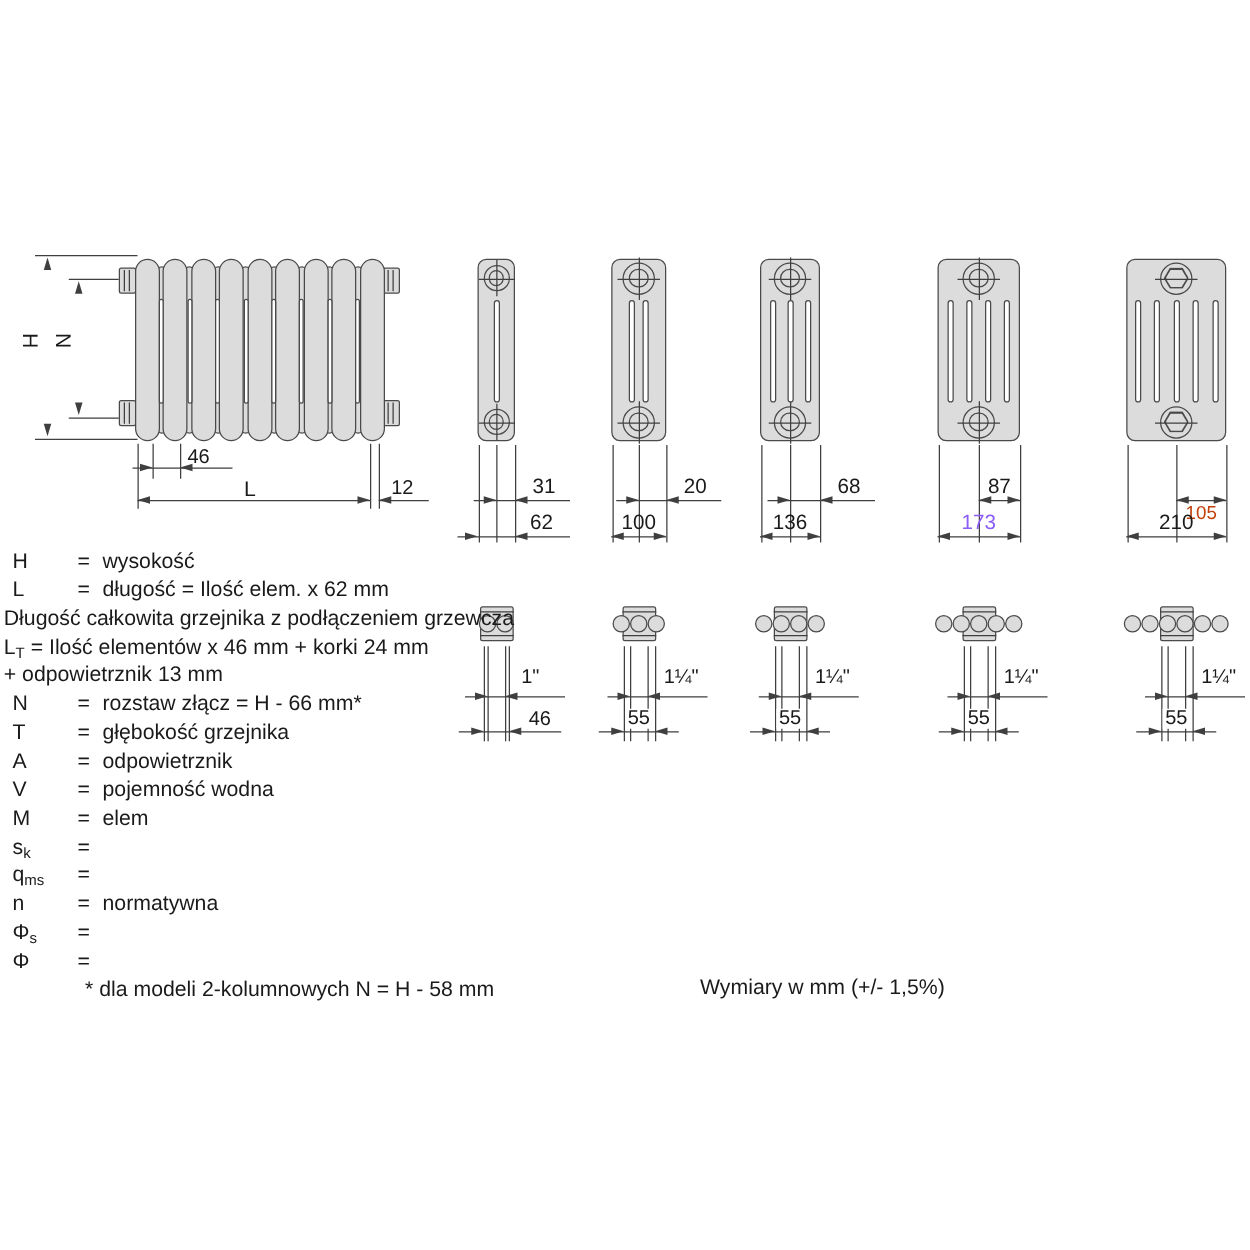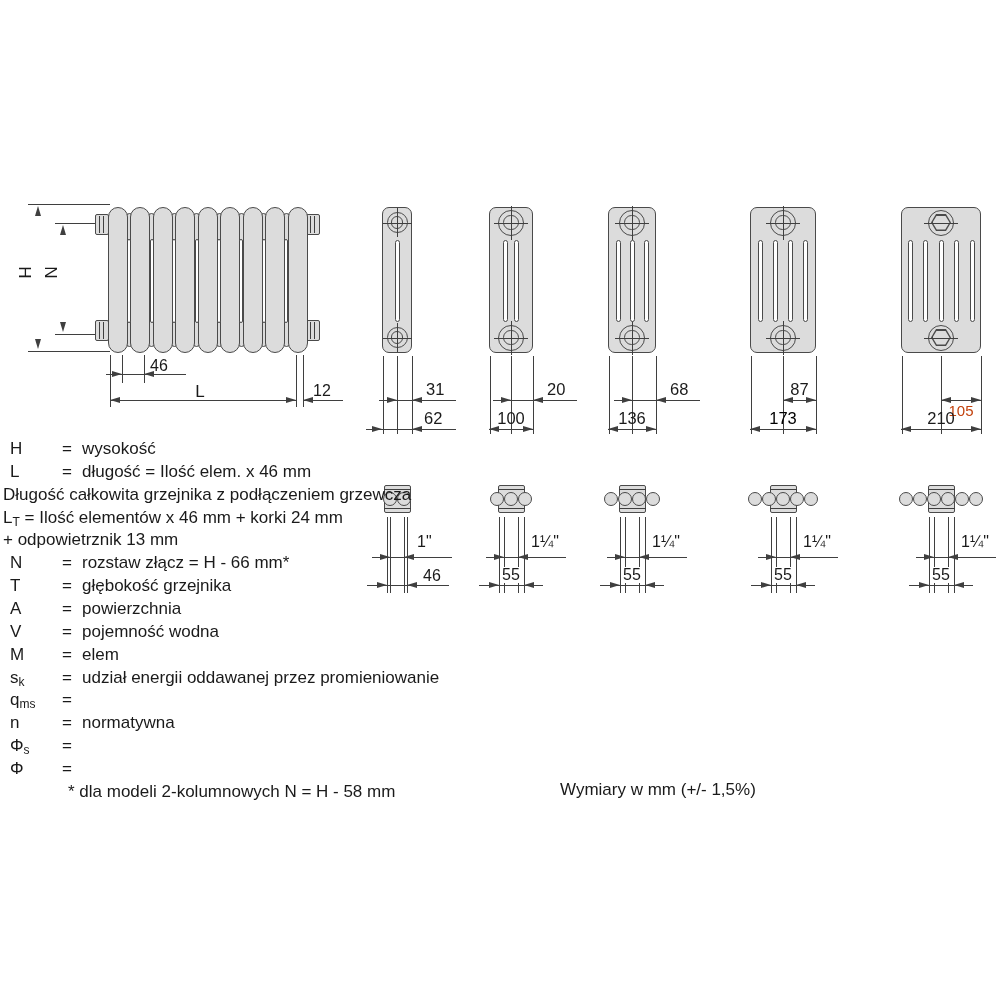--- a/index.html
+++ b/index.html
@@ -169,21 +169,21 @@
         <div class="abs" style="left: 750.5px; top: 356px; width: 1px; height: 78px; background: rgb(63, 63, 63);"></div>
         <div class="abs" style="left: 783px; top: 356px; width: 1px; height: 78px; background: rgb(63, 63, 63);"></div>
         <div class="abs" style="left: 815.5px; top: 356px; width: 1px; height: 78px; background: rgb(63, 63, 63);"></div>
         <div class="abs" style="left: 783px; top: 400px; width: 33px; height: 1px; background: rgb(63, 63, 63);"></div>
         <div class="abs" style="width: 0px; height: 0px; border-style: solid; border-color: transparent rgb(63, 63, 63) transparent transparent; border-width: 3.5px 10px 3.5px 0px; left: 783px; top: 396.5px;"></div>
         <div class="abs" style="width: 0px; height: 0px; border-style: solid; border-color: transparent transparent transparent rgb(63, 63, 63); border-width: 3.5px 0px 3.5px 10px; left: 806px; top: 396.5px;"></div>
         <div class="abs" style="left: 799.5px; top: 381px; font-size: 16.5px; color: rgb(26, 26, 26); white-space: nowrap; line-height: 1; transform: translateX(-50%);">87</div>
         <div class="abs" style="left: 750px; top: 429px; width: 66px; height: 1px; background: rgb(63, 63, 63);"></div>
         <div class="abs" style="width: 0px; height: 0px; border-style: solid; border-color: transparent rgb(63, 63, 63) transparent transparent; border-width: 3.5px 10px 3.5px 0px; left: 750px; top: 425.5px;"></div>
         <div class="abs" style="width: 0px; height: 0px; border-style: solid; border-color: transparent transparent transparent rgb(63, 63, 63); border-width: 3.5px 0px 3.5px 10px; left: 806px; top: 425.5px;"></div>
-        <div class="abs" style="left: 783px; top: 410px; font-size: 16.5px; color: #000000; white-space: nowrap; line-height: 1; transform: translateX(-50%);">173</div>
+        <div class="abs" style="left: 783px; top: 410px; font-size: 16.5px; color: #8b5cf6; white-space: nowrap; line-height: 1; transform: translateX(-50%);">173</div>
       </div>
       <div class="abs" style="left: 0px; top: 0px;">
         <div class="abs" style="left: 901px; top: 207px; width: 80px; height: 146px; border: 1.4px solid rgb(74, 74, 74); border-radius: 7px; background: rgb(220, 220, 220); box-sizing: border-box;"></div>
         <div class="abs" style="left: 928px; top: 209.5px; width: 26px; height: 26px; border: 1.6px solid rgb(74, 74, 74); border-radius: 50%; background: rgb(220, 220, 220); box-sizing: border-box;"></div>
         <div class="abs" style="left: 931px; top: 214px; width: 20px; height: 17px; background: rgb(74, 74, 74); clip-path: polygon(25% 0px, 75% 0px, 100% 50%, 75% 100%, 25% 100%, 0px 50%);">
           <div class="abs" style="left: 1.5px; top: 1.5px; width: 17px; height: 14px; background: rgb(220, 220, 220); clip-path: polygon(25% 0px, 75% 0px, 100% 50%, 75% 100%, 25% 100%, 0px 50%);"></div>
         </div>
         <div class="abs" style="left: 924px; top: 222.5px; width: 34px; height: 1px; background: rgb(63, 63, 63);"></div>
         <div class="abs" style="left: 928px; top: 324.5px; width: 26px; height: 26px; border: 1.6px solid rgb(74, 74, 74); border-radius: 50%; background: rgb(220, 220, 220); box-sizing: border-box;"></div>
         <div class="abs" style="left: 931px; top: 329px; width: 20px; height: 17px; background: rgb(74, 74, 74); clip-path: polygon(25% 0px, 75% 0px, 100% 50%, 75% 100%, 25% 100%, 0px 50%);">
@@ -317,21 +317,21 @@
     </div>
   <div id="legend" class="abs">
       <div class="abs" style="left: 0px; top: 439px; width: 560px; height: 22px; font-size: 17px; color: rgb(26, 26, 26); white-space: nowrap;">
         <div class="abs" style="left: 10px; top: 0px;">H</div>
         <div class="abs" style="left: 62px; top: 0px;">=</div>
         <div class="abs" style="left: 82px; top: 0px;">wysokość</div>
       </div>
       <div class="abs" style="left: 0px; top: 461.85px; width: 560px; height: 22px; font-size: 17px; color: rgb(26, 26, 26); white-space: nowrap;">
         <div class="abs" style="left: 10px; top: 0px;">L</div>
         <div class="abs" style="left: 62px; top: 0px;">=</div>
-        <div class="abs" style="left: 82px; top: 0px;">długość = Ilość elem. x 46 mm</div>
+        <div class="abs" style="left: 82px; top: 0px;">długość = Ilość elem. x 62 mm</div>
       </div>
       <div class="abs" style="left: 0px; top: 484.7px; width: 560px; height: 22px; font-size: 17px; color: rgb(26, 26, 26); white-space: nowrap;">
         <div class="abs" style="left: 3px; top: 0px;">Długość całkowita grzejnika z podłączeniem grzewcza</div>
       </div>
       <div class="abs" style="left: 0px; top: 507.55px; width: 560px; height: 22px; font-size: 17px; color: rgb(26, 26, 26); white-space: nowrap;">
         <div class="abs" style="left: 3px; top: 0px;">L<span style="font-size: 12px; vertical-align: -3px;">T</span> = Ilość elementów x 46 mm + korki 24 mm</div>
       </div>
       <div class="abs" style="left: 0px; top: 530.4px; width: 560px; height: 22px; font-size: 17px; color: rgb(26, 26, 26); white-space: nowrap;">
         <div class="abs" style="left: 3px; top: 0px;">+ odpowietrznik 13 mm</div>
       </div>
@@ -341,36 +341,35 @@
         <div class="abs" style="left: 82px; top: 0px;">rozstaw złącz = H - 66 mm*</div>
       </div>
       <div class="abs" style="left: 0px; top: 576.1px; width: 560px; height: 22px; font-size: 17px; color: rgb(26, 26, 26); white-space: nowrap;">
         <div class="abs" style="left: 10px; top: 0px;">T</div>
         <div class="abs" style="left: 62px; top: 0px;">=</div>
         <div class="abs" style="left: 82px; top: 0px;">głębokość grzejnika</div>
       </div>
       <div class="abs" style="left: 0px; top: 598.95px; width: 560px; height: 22px; font-size: 17px; color: rgb(26, 26, 26); white-space: nowrap;">
         <div class="abs" style="left: 10px; top: 0px;">A</div>
         <div class="abs" style="left: 62px; top: 0px;">=</div>
-        <div class="abs" style="left: 82px; top: 0px;">powierzchnia</div>
+        <div class="abs" style="left: 82px; top: 0px;">odpowietrznik</div>
       </div>
       <div class="abs" style="left: 0px; top: 621.8px; width: 560px; height: 22px; font-size: 17px; color: rgb(26, 26, 26); white-space: nowrap;">
         <div class="abs" style="left: 10px; top: 0px;">V</div>
         <div class="abs" style="left: 62px; top: 0px;">=</div>
         <div class="abs" style="left: 82px; top: 0px;">pojemność wodna</div>
       </div>
       <div class="abs" style="left: 0px; top: 644.65px; width: 560px; height: 22px; font-size: 17px; color: rgb(26, 26, 26); white-space: nowrap;">
         <div class="abs" style="left: 10px; top: 0px;">M</div>
         <div class="abs" style="left: 62px; top: 0px;">=</div>
         <div class="abs" style="left: 82px; top: 0px;">elem</div>
       </div>
       <div class="abs" style="left: 0px; top: 667.5px; width: 560px; height: 22px; font-size: 17px; color: rgb(26, 26, 26); white-space: nowrap;">
         <div class="abs" style="left: 10px; top: 0px;">s<span style="font-size: 12px; vertical-align: -3px;">k</span></div>
         <div class="abs" style="left: 62px; top: 0px;">=</div>
-        <div class="abs" style="left: 82px; top: 0px;">udział energii oddawanej przez promieniowanie</div>
       </div>
       <div class="abs" style="left: 0px; top: 690.35px; width: 560px; height: 22px; font-size: 17px; color: rgb(26, 26, 26); white-space: nowrap;">
         <div class="abs" style="left: 10px; top: 0px;">q<span style="font-size: 12px; vertical-align: -3px;">ms</span></div>
         <div class="abs" style="left: 62px; top: 0px;">=</div>
       </div>
       <div class="abs" style="left: 0px; top: 713.2px; width: 560px; height: 22px; font-size: 17px; color: rgb(26, 26, 26); white-space: nowrap;">
         <div class="abs" style="left: 10px; top: 0px;">n</div>
         <div class="abs" style="left: 62px; top: 0px;">=</div>
         <div class="abs" style="left: 82px; top: 0px;">normatywna</div>
       </div>

